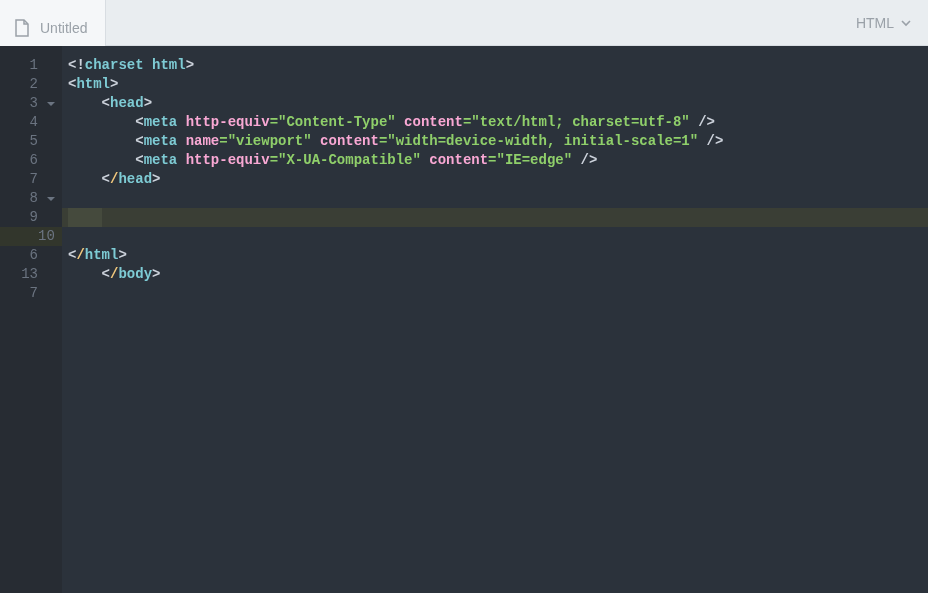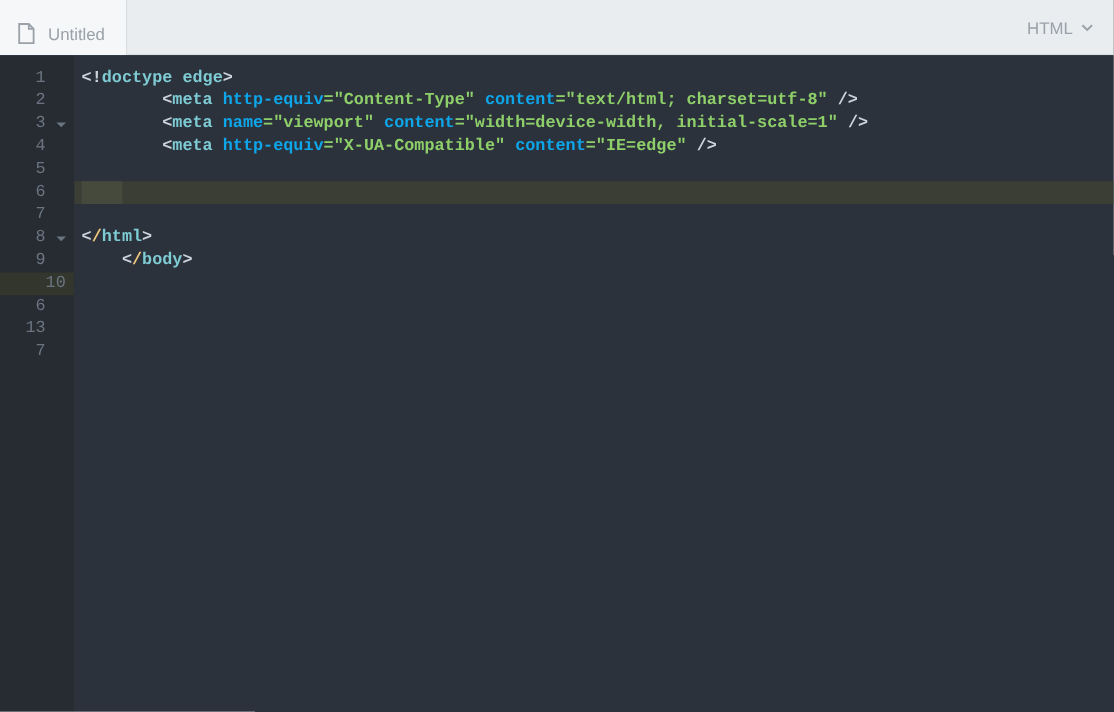--- a/index.html
+++ b/index.html
@@ -109,21 +109,21 @@
 
   
   .gutter .ln.current {
     background: #32362c;
     padding-left: 38px;
   }
 
   
   .p  { color: #cdd3dc; font-weight: bold; } 
   .kw { color: #7ecbd4; font-weight: bold; } 
-  .at { color: #0ea5e9; font-weight: bold; } 
+  .at { color: #f9a8d4; font-weight: bold; } 
   .op { color: #8fcf6a; font-weight: bold; } 
   .st { color: #8fcf6a; font-weight: bold; } 
   .sl { color: #f2c97d; font-weight: bold; } 
 
 </style>
 </head>
 <body>
 
 <div class="app">
 
@@ -166,30 +166,33 @@
             </svg>
           </span></div>
         <div class="ln">9</div>
         <div class="ln current">10</div>
         <div class="ln">6</div>
         <div class="ln">13</div>
         <div class="ln">7</div>
       </div>
     <div class="code">
 
-      <div class="codeline"><span class="p">&lt;!</span><span class="kw">doctype edge</span><span class="p">&gt;</span></div>
-
-
+      <div class="codeline"><span class="p">&lt;!</span><span class="kw">charset html</span><span class="p">&gt;</span></div>
+
+      <div class="codeline"><span class="p">&lt;</span><span class="kw">html</span><span class="p">&gt;</span></div>
+
+      <div class="codeline"><span class="p">    </span><span class="p">&lt;</span><span class="kw">head</span><span class="p">&gt;</span></div>
 
       <div class="codeline"><span class="p">        </span><span class="p">&lt;</span><span class="kw">meta</span><span class="p"> </span><span class="at">http-equiv</span><span class="op">=</span><span class="st">"Content-Type"</span><span class="p"> </span><span class="at">content</span><span class="op">=</span><span class="st">"text/html; charset=utf-8"</span><span class="p"> </span><span class="p">/&gt;</span></div>
 
       <div class="codeline"><span class="p">        </span><span class="p">&lt;</span><span class="kw">meta</span><span class="p"> </span><span class="at">name</span><span class="op">=</span><span class="st">"viewport"</span><span class="p"> </span><span class="at">content</span><span class="op">=</span><span class="st">"width=device-width, initial-scale=1"</span><span class="p"> </span><span class="p">/&gt;</span></div>
 
       <div class="codeline"><span class="p">        </span><span class="p">&lt;</span><span class="kw">meta</span><span class="p"> </span><span class="at">http-equiv</span><span class="op">=</span><span class="st">"X-UA-Compatible"</span><span class="p"> </span><span class="at">content</span><span class="op">=</span><span class="st">"IE=edge"</span><span class="p"> </span><span class="p">/&gt;</span></div>
 
+      <div class="codeline"><span class="p">    </span><span class="p">&lt;</span><span class="sl">/</span><span class="kw">head</span><span class="p">&gt;</span></div>
 
 
       <div class="codeline"><span class="p"> </span></div>
 
       <div class="codeline current current-indent-guide"><span class="p"> </span></div>
 
       <div class="codeline"><span class="p"> </span></div>
 
       <div class="codeline"><span class="p">&lt;</span><span class="sl">/</span><span class="kw">html</span><span class="p">&gt;</span></div>
 

